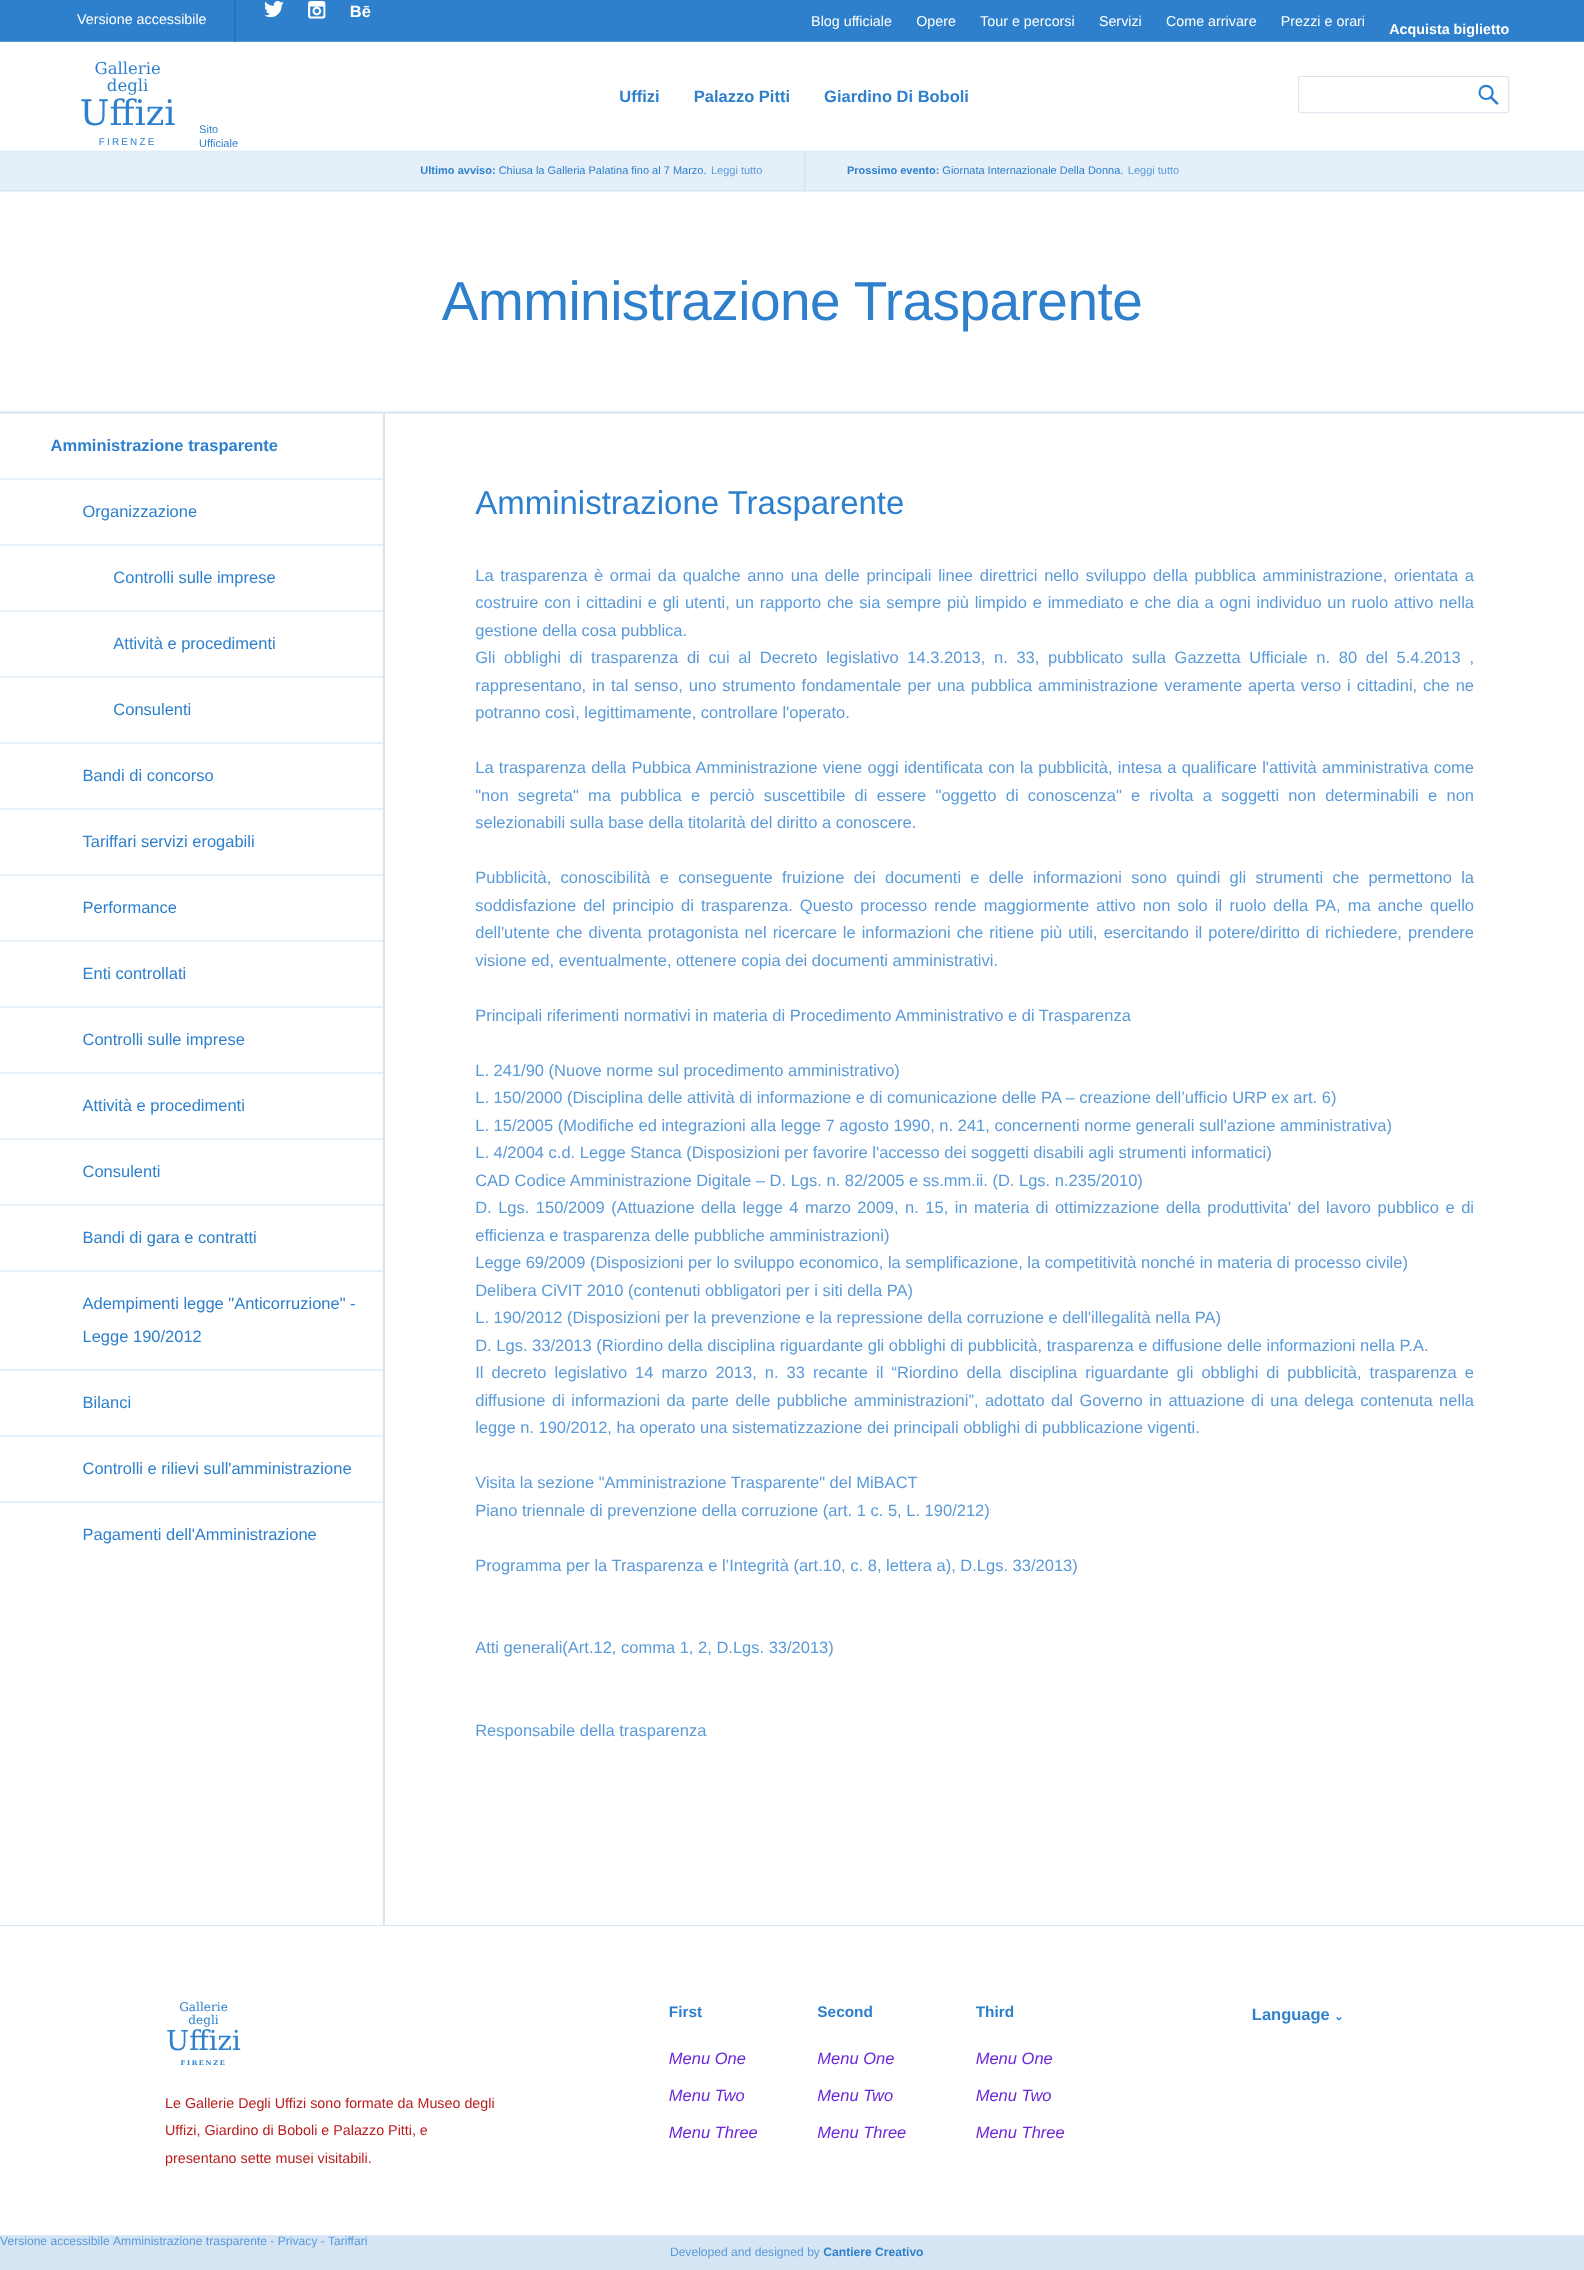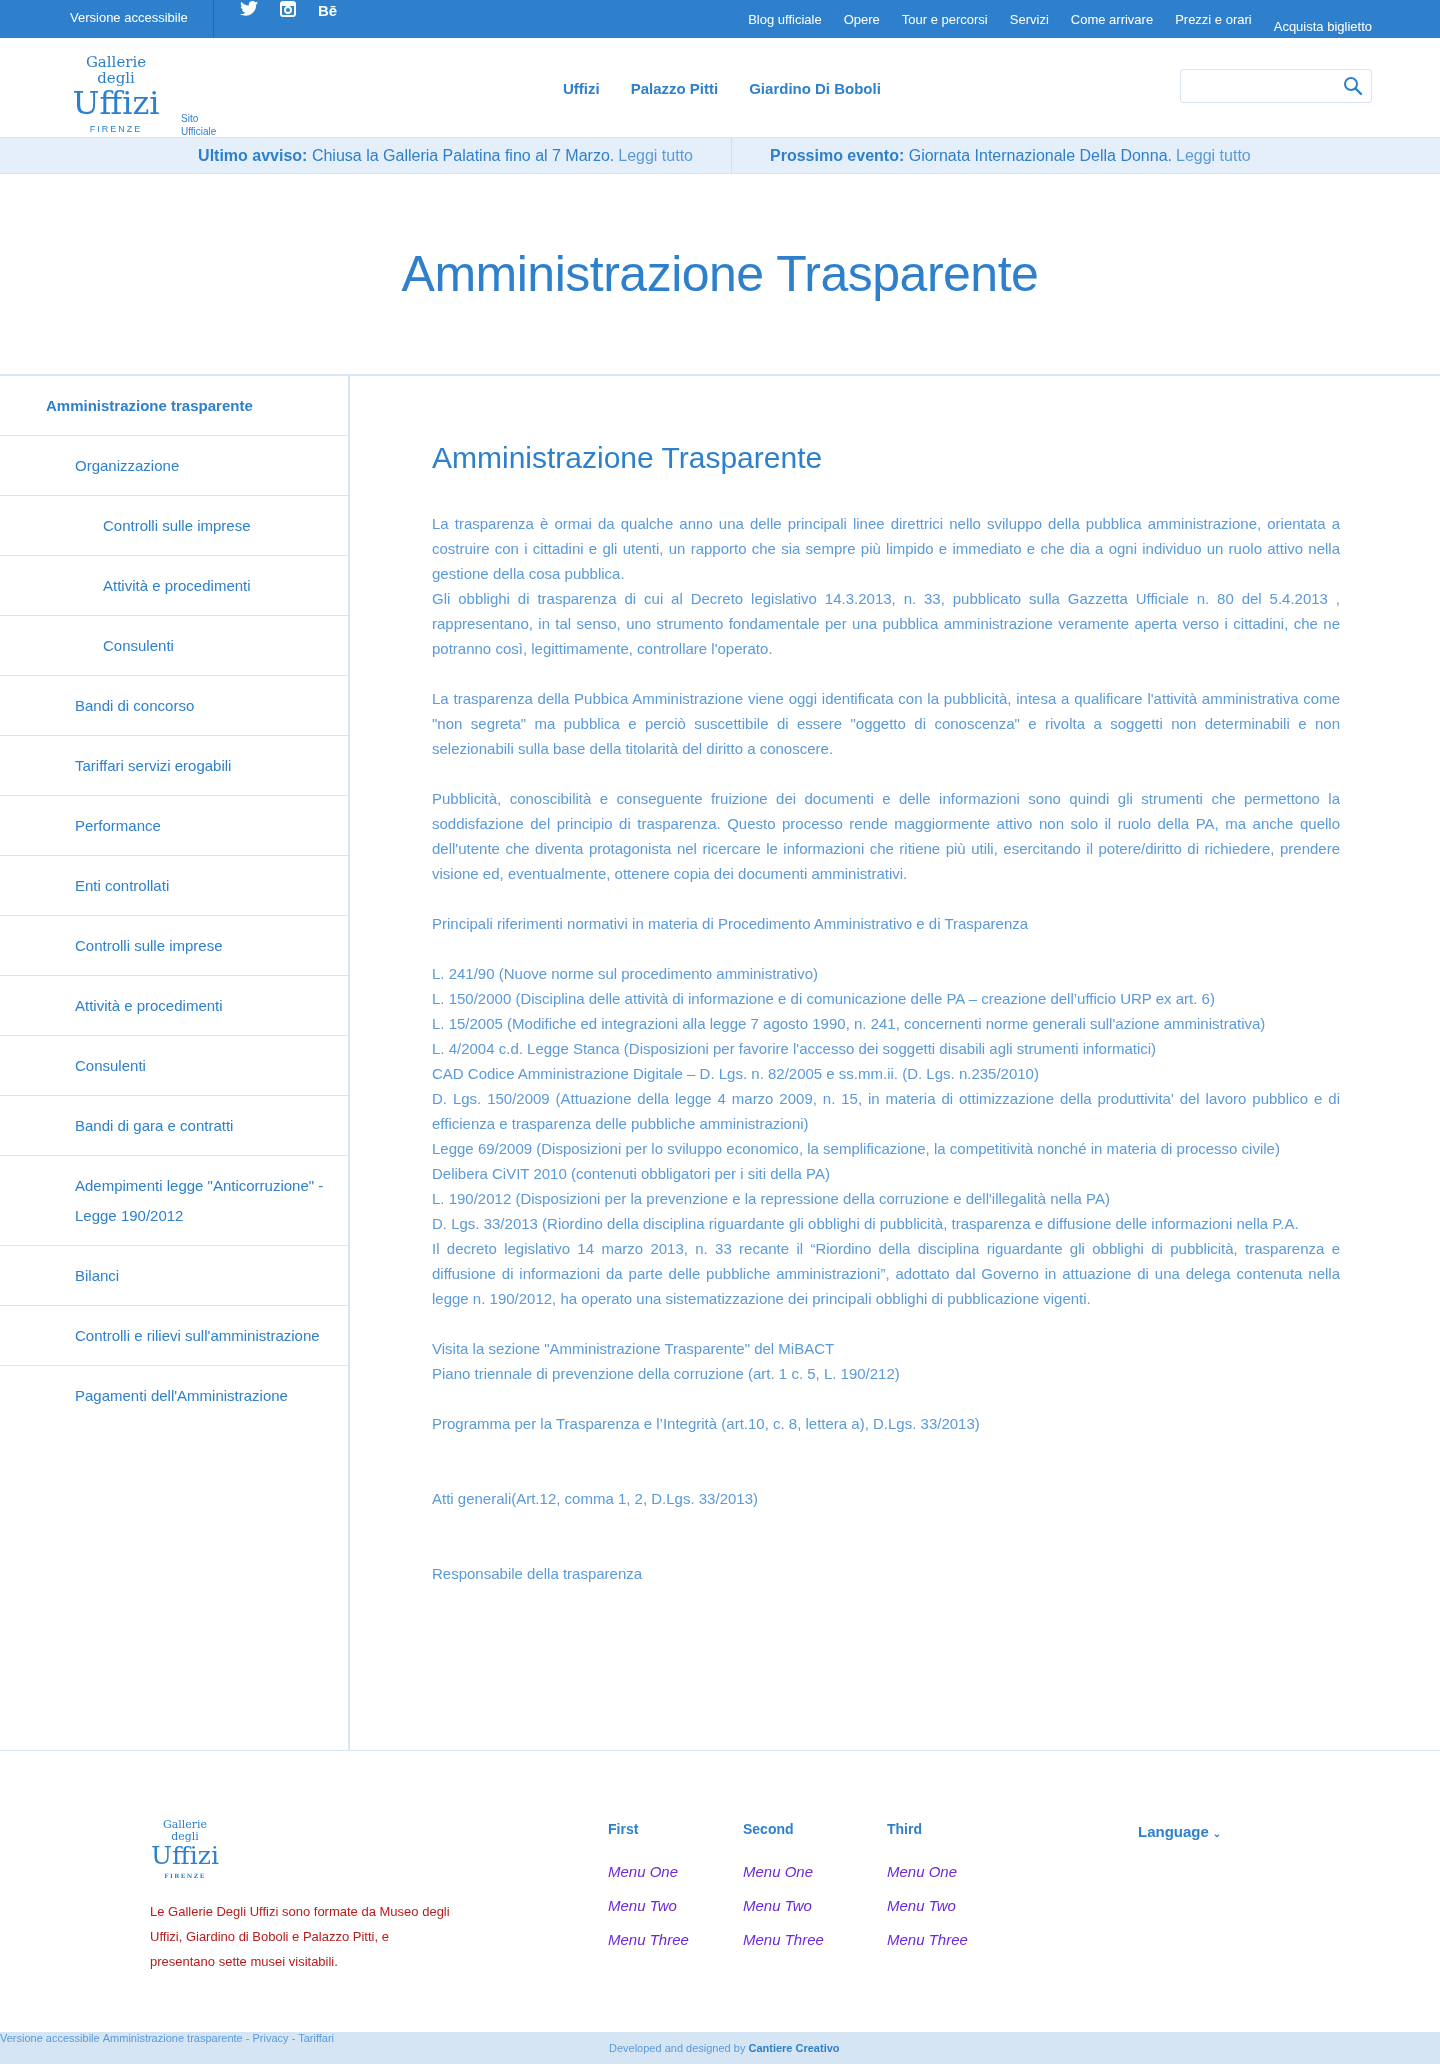--- a/index.html
+++ b/index.html
@@ -6,36 +6,36 @@
   body { width: 1440px; background: #ffffff; font-family: "Liberation Sans", sans-serif; color: #5b9ad8; }
   a { color: inherit; text-decoration: none; }
 
   
   .topbar { height: 38px; background: #2e80cc; display: flex; align-items: center; color: #fff; font-size: 13px; position: relative; }
   .topbar .acc { position: absolute; left: 70px; top: 0; height: 38px; line-height: 36px; }
   .topbar .sep { position: absolute; left: 213px; top: 0; width: 1px; height: 38px; background: #1f6cb3; }
   .topbar .social { position: absolute; left: 240px; top: 0; height: 20px; display: flex; align-items: center; gap: 22px; }
   .topbar .social span { display: inline-flex; align-items: center; justify-content: center; font-weight: bold; font-size: 15px; }
   .topbar .links { position: absolute; right: 68px; top: 0; height: 38px; display: flex; align-items: center; gap: 22px; }
-  .topbar .links .buy { font-weight: normal; margin-top: 14px; }
+  .topbar .links .buy { font-weight: bold; margin-top: 14px; }
 
   
   .header { height: 100px; position: relative; border-bottom: 1px solid #d6e6f4; }
   .logo { position: absolute; left: 70px; top: 16px; width: 92px; text-align: center; color: #2e80cc; font-family: "DejaVu Serif", serif; }
   .logo .l1 { font-size: 15px; line-height: 16px; }
   .logo .l2 { font-size: 32px; line-height: 34px; }
   .logo .l3 { font-family: "Liberation Sans", sans-serif; font-size: 9px; letter-spacing: 2px; margin-top: 4px; }
   .sito { position: absolute; left: 181px; top: 74px; font-size: 10px; color: #2e80cc; line-height: 13px; }
   .mainnav { position: absolute; left: 563px; top: 0; height: 100px; display: flex; align-items: center; gap: 31px; font-size: 15px; font-weight: bold; color: #2e80cc; }
   .search { position: absolute; right: 68px; top: 31px; width: 192px; height: 34px; border: 1px solid #d8e4ef; border-radius: 3px; }
   .search input { border: none; outline: none; width: 150px; height: 32px; padding: 0 10px; font-size: 13px; background: transparent; }
   .search .icon { position: absolute; right: 8px; top: 6px; width: 20px; height: 20px; }
 
   
-  .notice { height: 36px; background: #e4effa; border-bottom: 1px solid #d6e6f4; display: flex; font-size: 16px; }
+  .notice { height: 36px; background: #e4effa; border-bottom: 1px solid #d6e6f4; display: flex; font-size: 10px; }
   .notice .n { flex: 1; display: flex; align-items: center; }
   .notice .n1 { justify-content: flex-end; padding-right: 38px; border-right: 1px solid #cfe0f0; flex: 0 0 732px; }
   .notice .n2 { padding-left: 38px; text-align: center; }
   .notice strong { color: #2e80cc; font-weight: bold; }
   .notice .txt { color: #2e80cc; }
   .notice .more { color: #5b9ad8; margin-left: 4px; }
 
   
   .hero { height: 202px; border-bottom: 2px solid #d6e6f4; display: flex; align-items: center; justify-content: center; }
   .hero h1 { font-weight: normal; font-size: 50px; color: #2e80cc; letter-spacing: -0.5px; }

